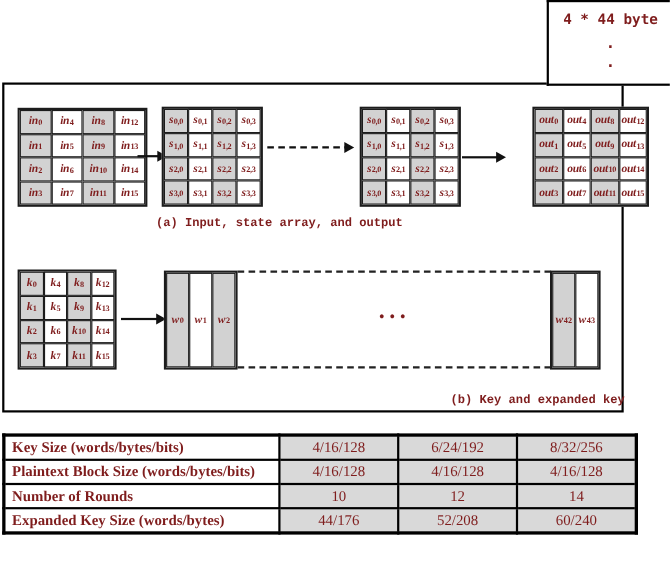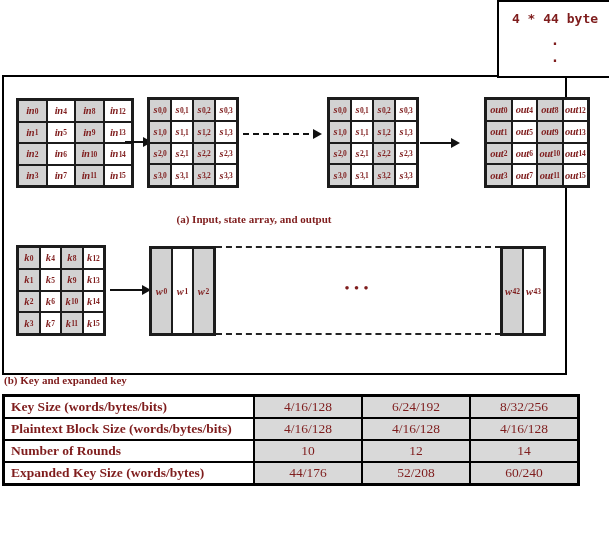--- a/index.html
+++ b/index.html
@@ -51,23 +51,23 @@
     font-family:"Liberation Serif",serif;font-weight:bold;font-style:italic;font-size:10.5px;}
   #wleft {left:145px;top:169px;width:67px;height:90px;}
   #wright{left:496px;top:169px;width:46px;height:90px;}
   .dashline{position:absolute;height:0;border-top:2px dashed #222;}
   #dash-top{left:212px;top:169px;width:285px;}
   #dash-bottom{left:212px;top:256px;width:285px;}
   #wdots{position:absolute;left:328px;top:203px;width:54px;text-align:center;
     font-weight:bold;font-size:13px;letter-spacing:5px;}
 
   
-  .caption{position:absolute;font-weight:bold;font-size:11px;font-family:Liberation Serif, serif;margin-top:16px;}
+  .caption{position:absolute;font-weight:bold;font-size:11px;font-family:Liberation Mono, monospace;}
   #cap-a{left:0;top:120px;width:500px;text-align:center;}
-  #cap-b{left:0;top:281px;width:564px;text-align:left;}
+  #cap-b{left:0;top:281px;width:564px;text-align:right;}
 
   
   #params{position:absolute;left:2px;top:394px;width:564px;border-collapse:collapse;
     table-layout:fixed;border:3px solid #000;}
   #params td{border:2px solid #000;height:20px;font-family:Liberation Serif, serif;
     font-size:13.5px;padding:0;}
   #params td.tlabel{width:242px;font-weight:bold;padding-left:6px;background:#fff;}
   #params td.tval{width:106px;text-align:center;background:#d9d9d9;}
 </style>
 </head>

